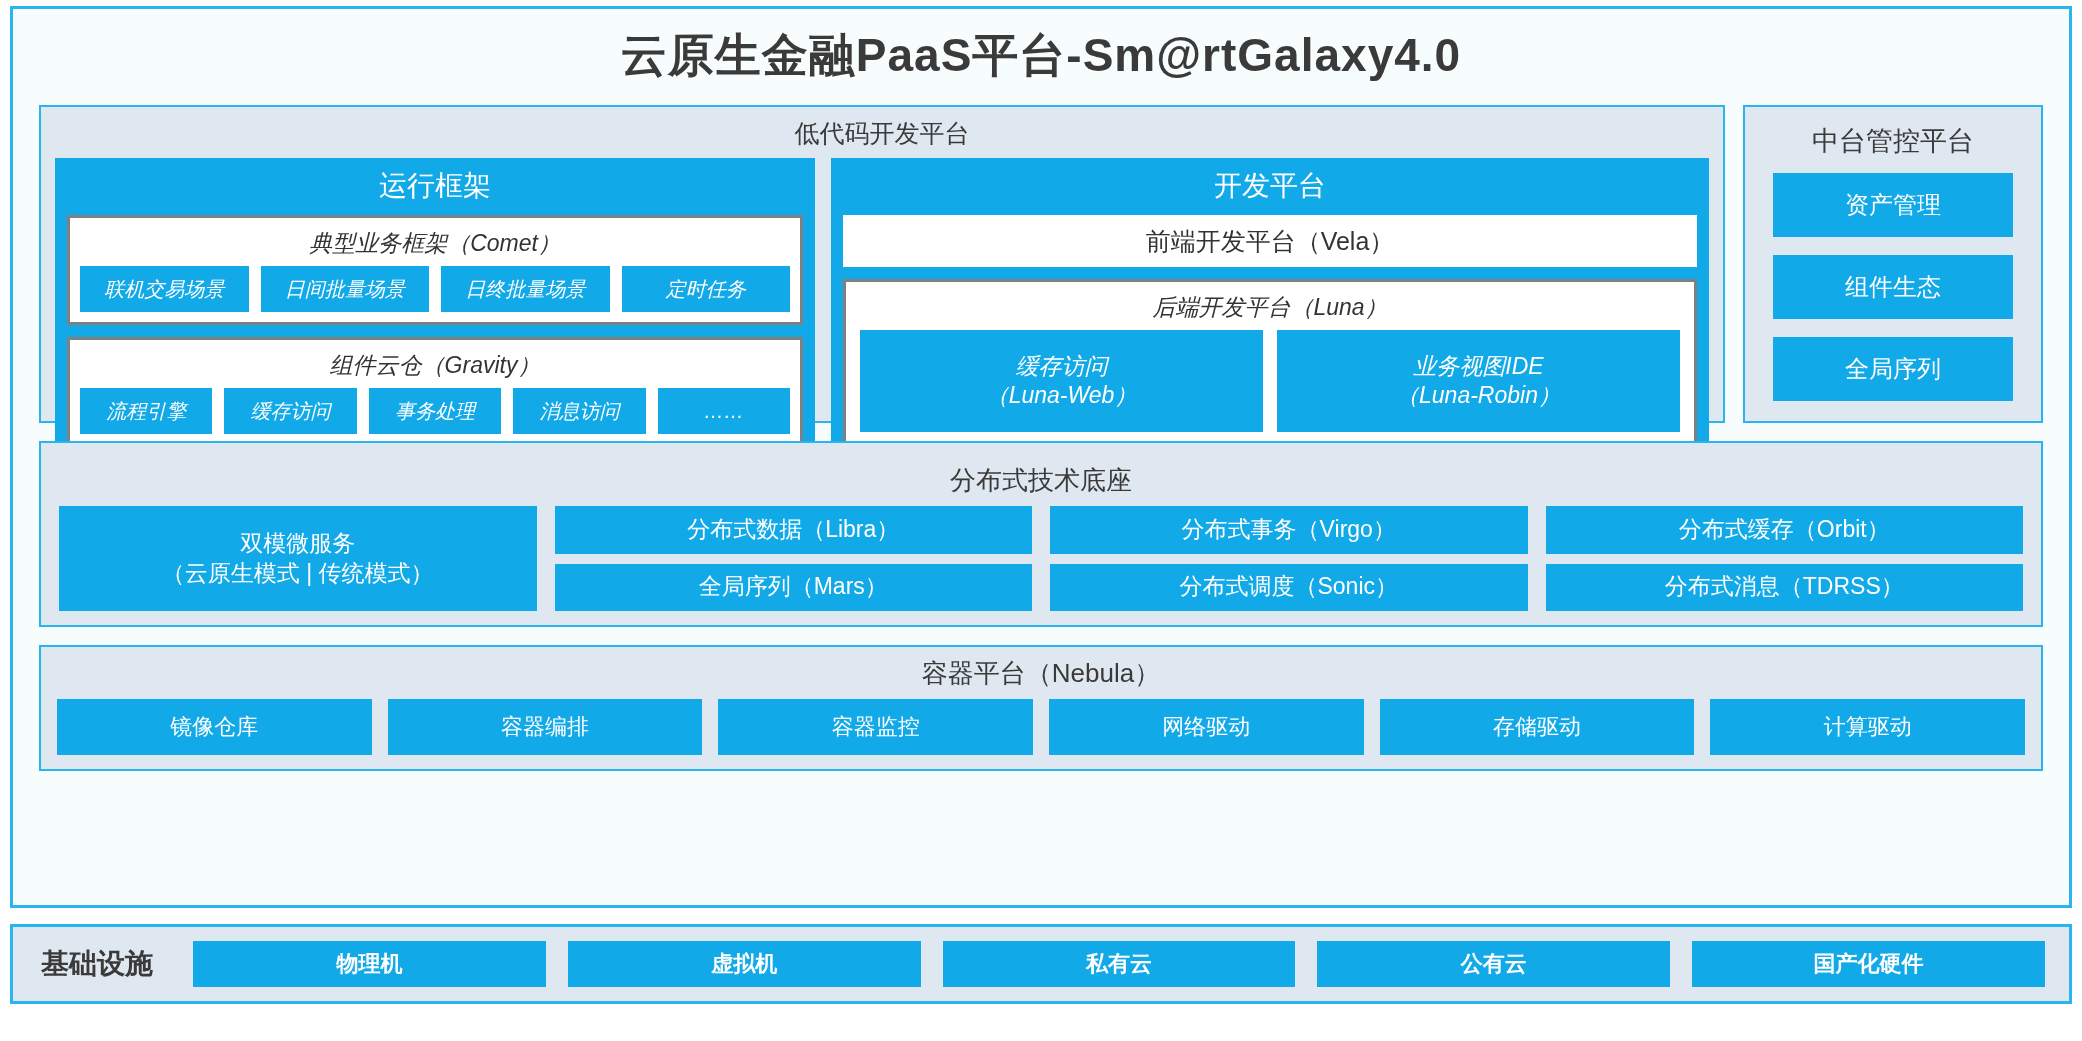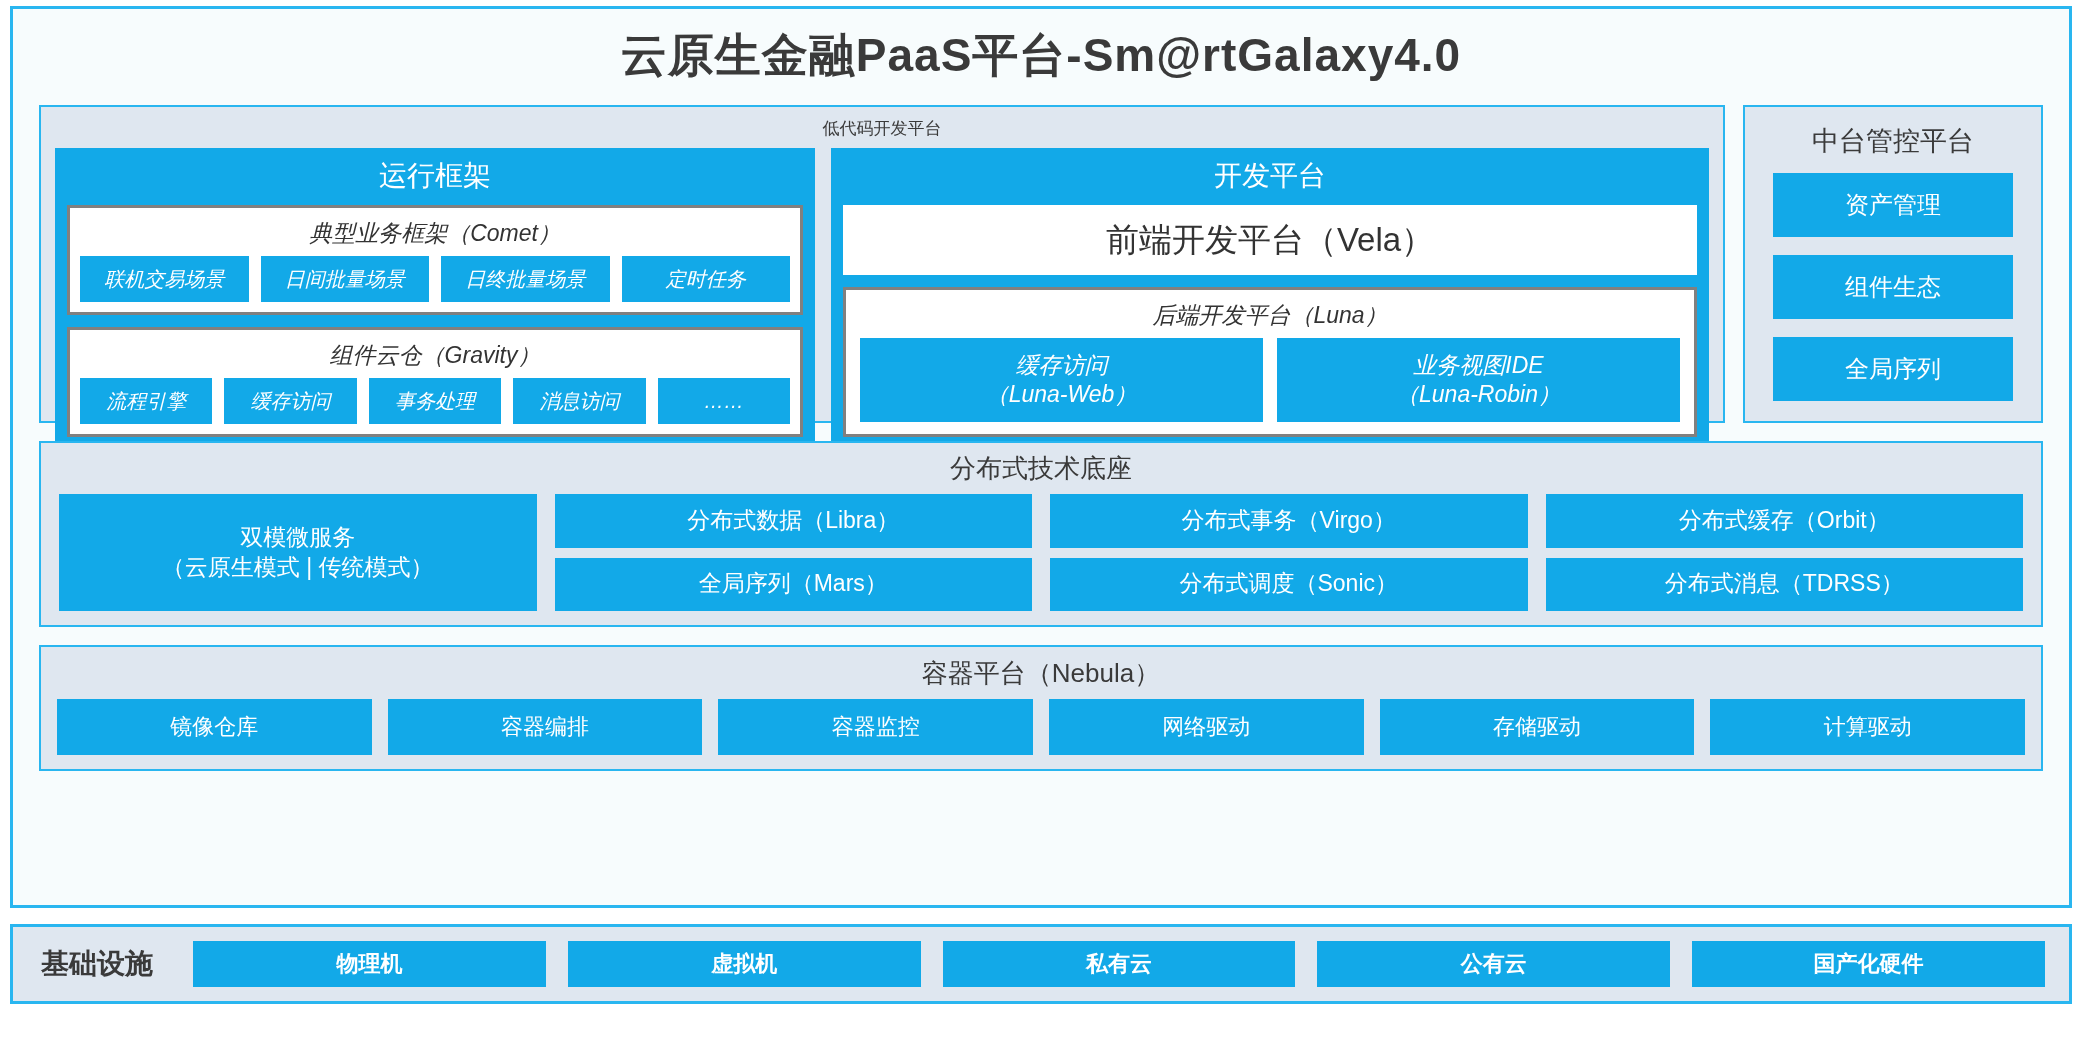--- a/index.html
+++ b/index.html
@@ -45,21 +45,21 @@
   }
 
   
   .panel {
     border: 2px solid #29b6f0;
     background: #dfe7f0;
     box-sizing: border-box;
   }
   .panel-title {
     text-align: center;
-    font-size: 17px;
+    font-size: 25px;
     color: #3a3a3a;
     padding: 10px 0 8px 0;
     font-weight: normal;
   }
 
   
   .top-row {
     display: flex;
     gap: 18px;
     flex: 0 0 auto;
@@ -135,23 +135,23 @@
   }
 
   .runtime-comet { flex: 0 0 auto; margin-bottom: 12px; }
   .runtime-gravity { flex: 1 1 auto; }
 
   .vela-box {
     background: #ffffff;
     display: flex;
     align-items: center;
     justify-content: center;
-    font-size: 33px;
+    font-size: 25px;
     color: #333333;
-    height: 70px;
+    height: 52px;
     flex: 0 0 auto;
     margin-bottom: 12px;
   }
   .luna-box { flex: 1 1 auto; }
   .luna-row { display: flex; gap: 14px; flex: 1 1 auto; padding: 0 4px 2px 4px; }
   .luna-chip {
     background: #12a9e8;
     color: #ffffff;
     flex: 1 1 0;
     display: flex;
@@ -181,21 +181,21 @@
     align-items: center;
     justify-content: center;
     flex: 1 1 0;
   }
 
   
   .tech-panel {
     margin-top: 18px;
     flex: 0 0 auto;
     height: 186px;
-    padding: 0 18px 14px 18px;
+    padding: 12px 18px 14px 18px;
     display: flex;
     flex-direction: column;
   }
   .tech-panel .panel-title { font-size: 26px; padding: 8px 0 8px 0; }
   .tech-grid {
     display: flex;
     gap: 18px;
     flex: 1 1 auto;
   }
   .tech-col {

